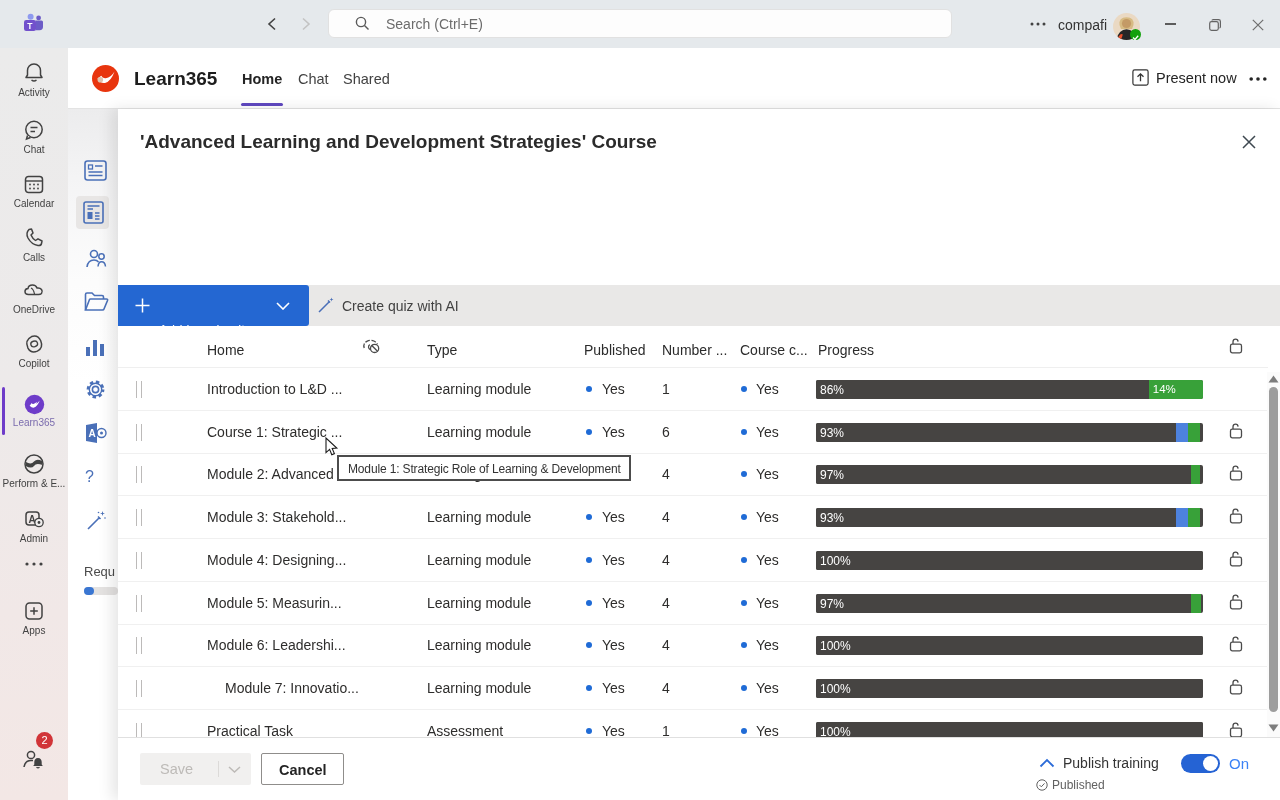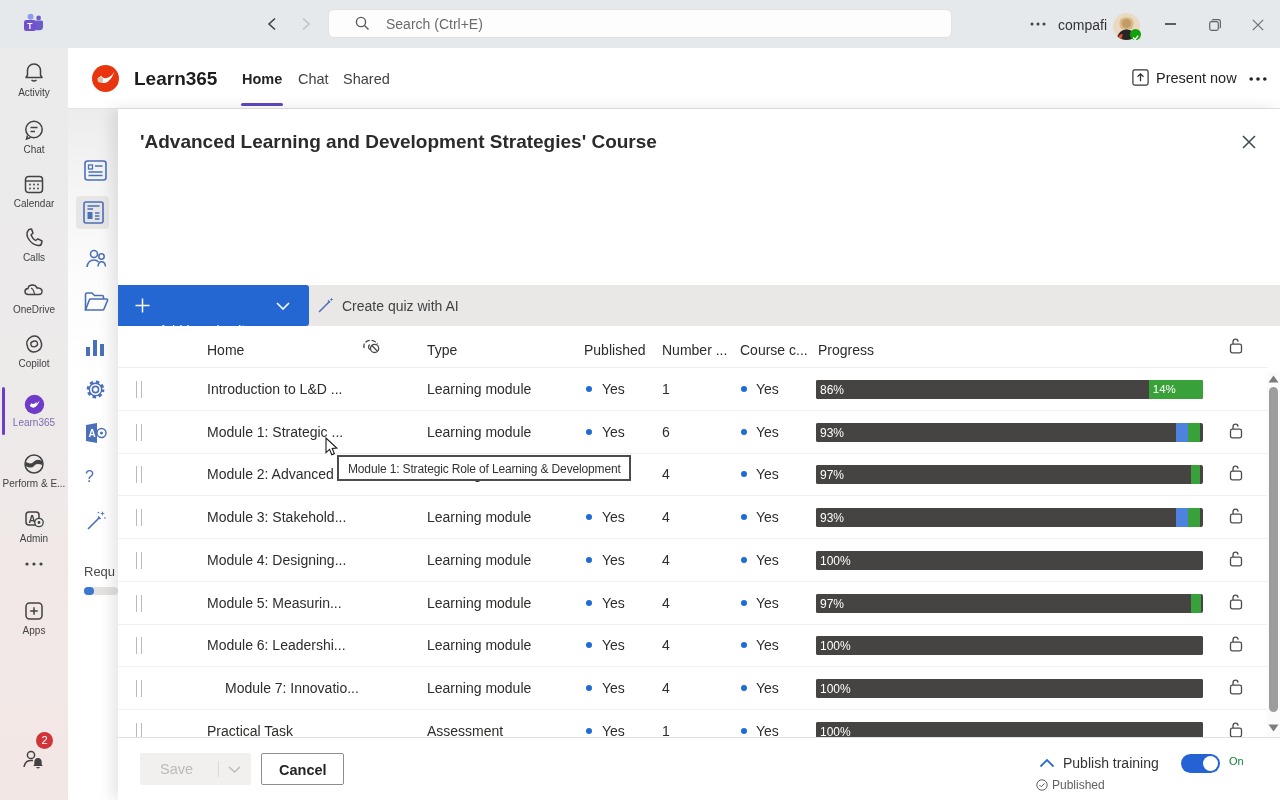--- a/index.html
+++ b/index.html
@@ -348,21 +348,21 @@
     <div class="pbar">
           <div class="seg" style="left:0;width:332.82px;background:#464442"></div>
           <div class="seg" style="left:332.82px;width:54px;background:#38a139">
             <span style="position:absolute;left:4px;top:3px;font-size:11.5px;color:#fff;">14%</span>
           </div>
           <div class="lbl">86%</div>
         </div>
       </div>
       <div class="row" style="top:42.7px">
     <div class="grip"></div>
-    <div class="cell" style="left:89px">Module 1: Strategic ...</div>
+    <div class="cell" style="left:89px">Course 1: Strategic ...</div>
     <div class="cell" style="left:309px">Learning module</div>
         <div class="dot" style="left:468px"></div>
         <div class="cell" style="left:484px">Yes</div>
         <div class="cell" style="left:544px">6</div>
     <div class="dot" style="left:623px"></div>
         <div class="cell" style="left:638px">Yes</div>
     <div class="pbar">
           <div class="seg" style="left:0;width:359.91px;background:#464442"></div>
           <div class="seg" style="left:359.91px;width:12.5px;background:#4d82de"></div>
           <div class="seg" style="left:372.41px;width:11.5px;background:#38a139"></div>
@@ -523,21 +523,21 @@
         <div class="t">Cancel</div>
       </div>
     <div id="pubrow">
       <svg class="abs" style="left:1px;top:4px" width="16" height="10" viewBox="0 0 16 10">
           <path d="M1.5 8.5 L8 2 L14.5 8.5" stroke="#2b6bd8" stroke-width="1.8" fill="none"></path>
         </svg>
       <div class="abs" style="left:25px;top:1px;font-size:14px;color:#333;">Publish training</div>
       <div id="toggle">
           <div class="knob"></div>
         </div>
-      <div class="abs" style="left:191px;top:1px;font-size:11px;color:#15803d;">On</div>
+      <div class="abs" style="left:191px;top:1px;font-size:15px;color:#3b82f6;">On</div>
       <svg class="abs" style="left:-2px;top:25px" width="12" height="12" viewBox="0 0 12 12">
           <circle cx="6" cy="6" r="5.2" stroke="#616161" stroke-width="1" fill="none"></circle>
           <path d="M3.5 6 L5.3 7.8 L8.5 4.4" stroke="#616161" stroke-width="1" fill="none"></path>
         </svg>
       <div class="abs" style="left:14px;top:24px;font-size:12px;color:#616161;">Published</div>
     </div>
   </div>
 </div>
 
 <div id="tooltip">

